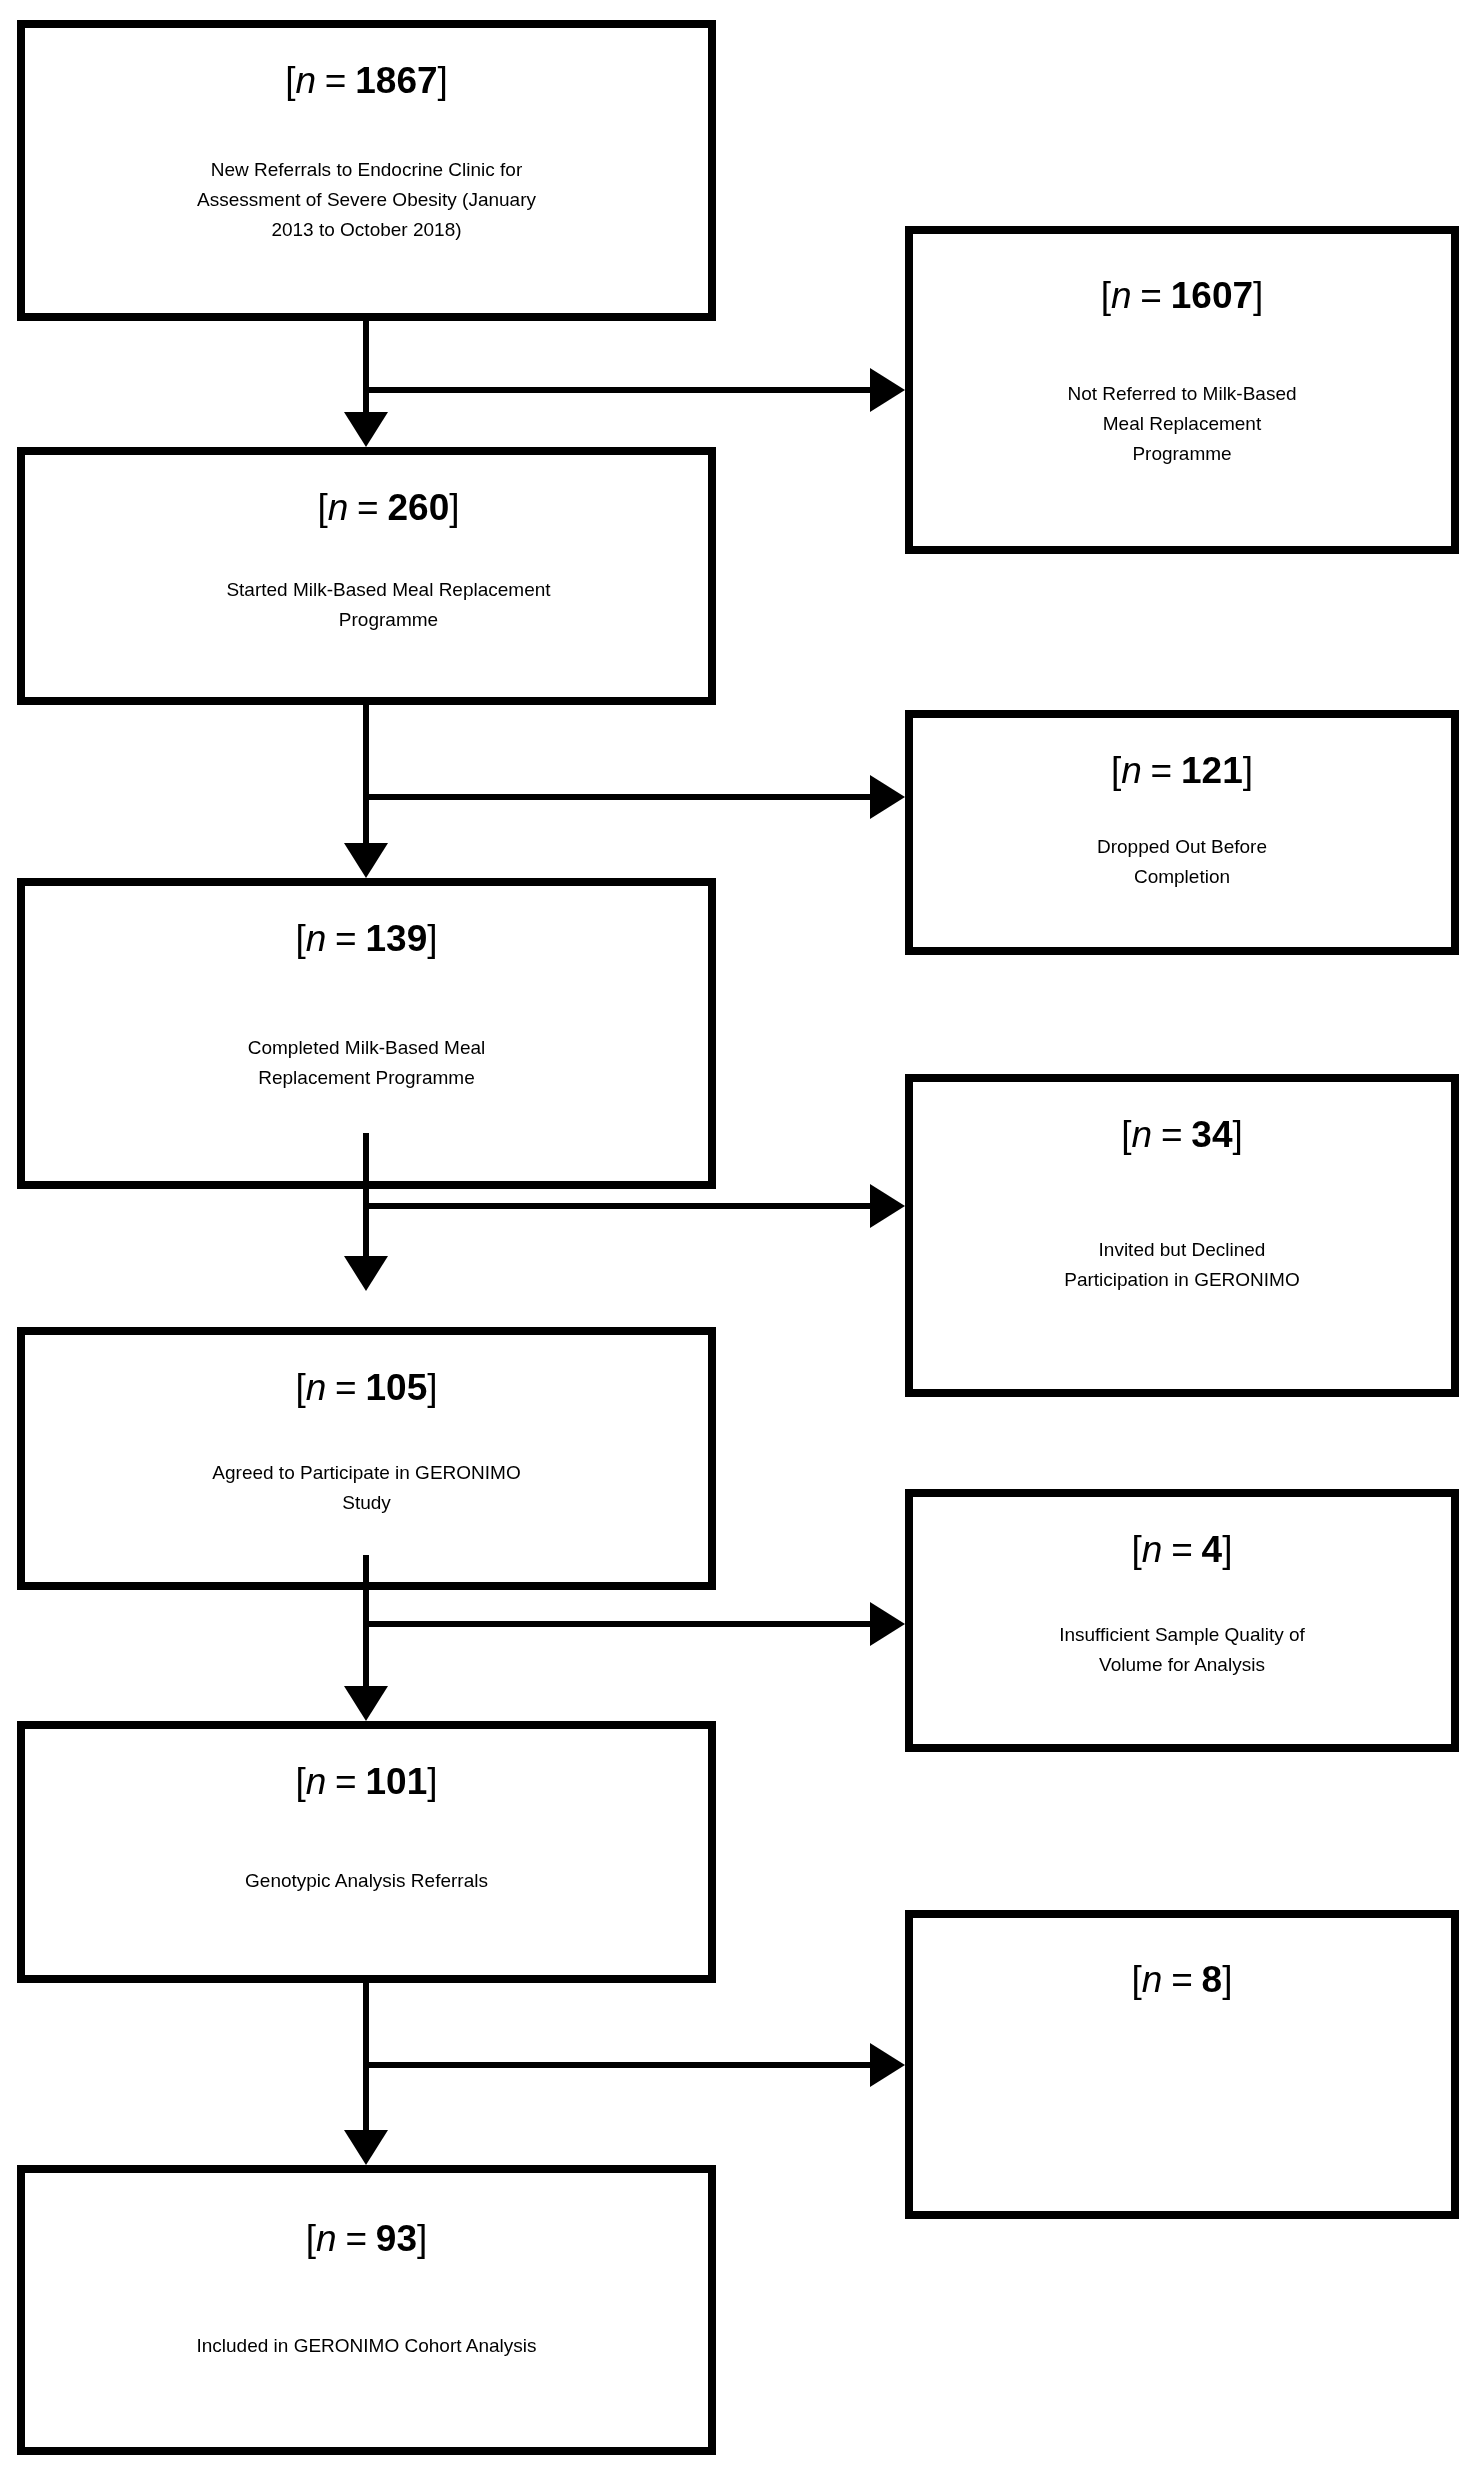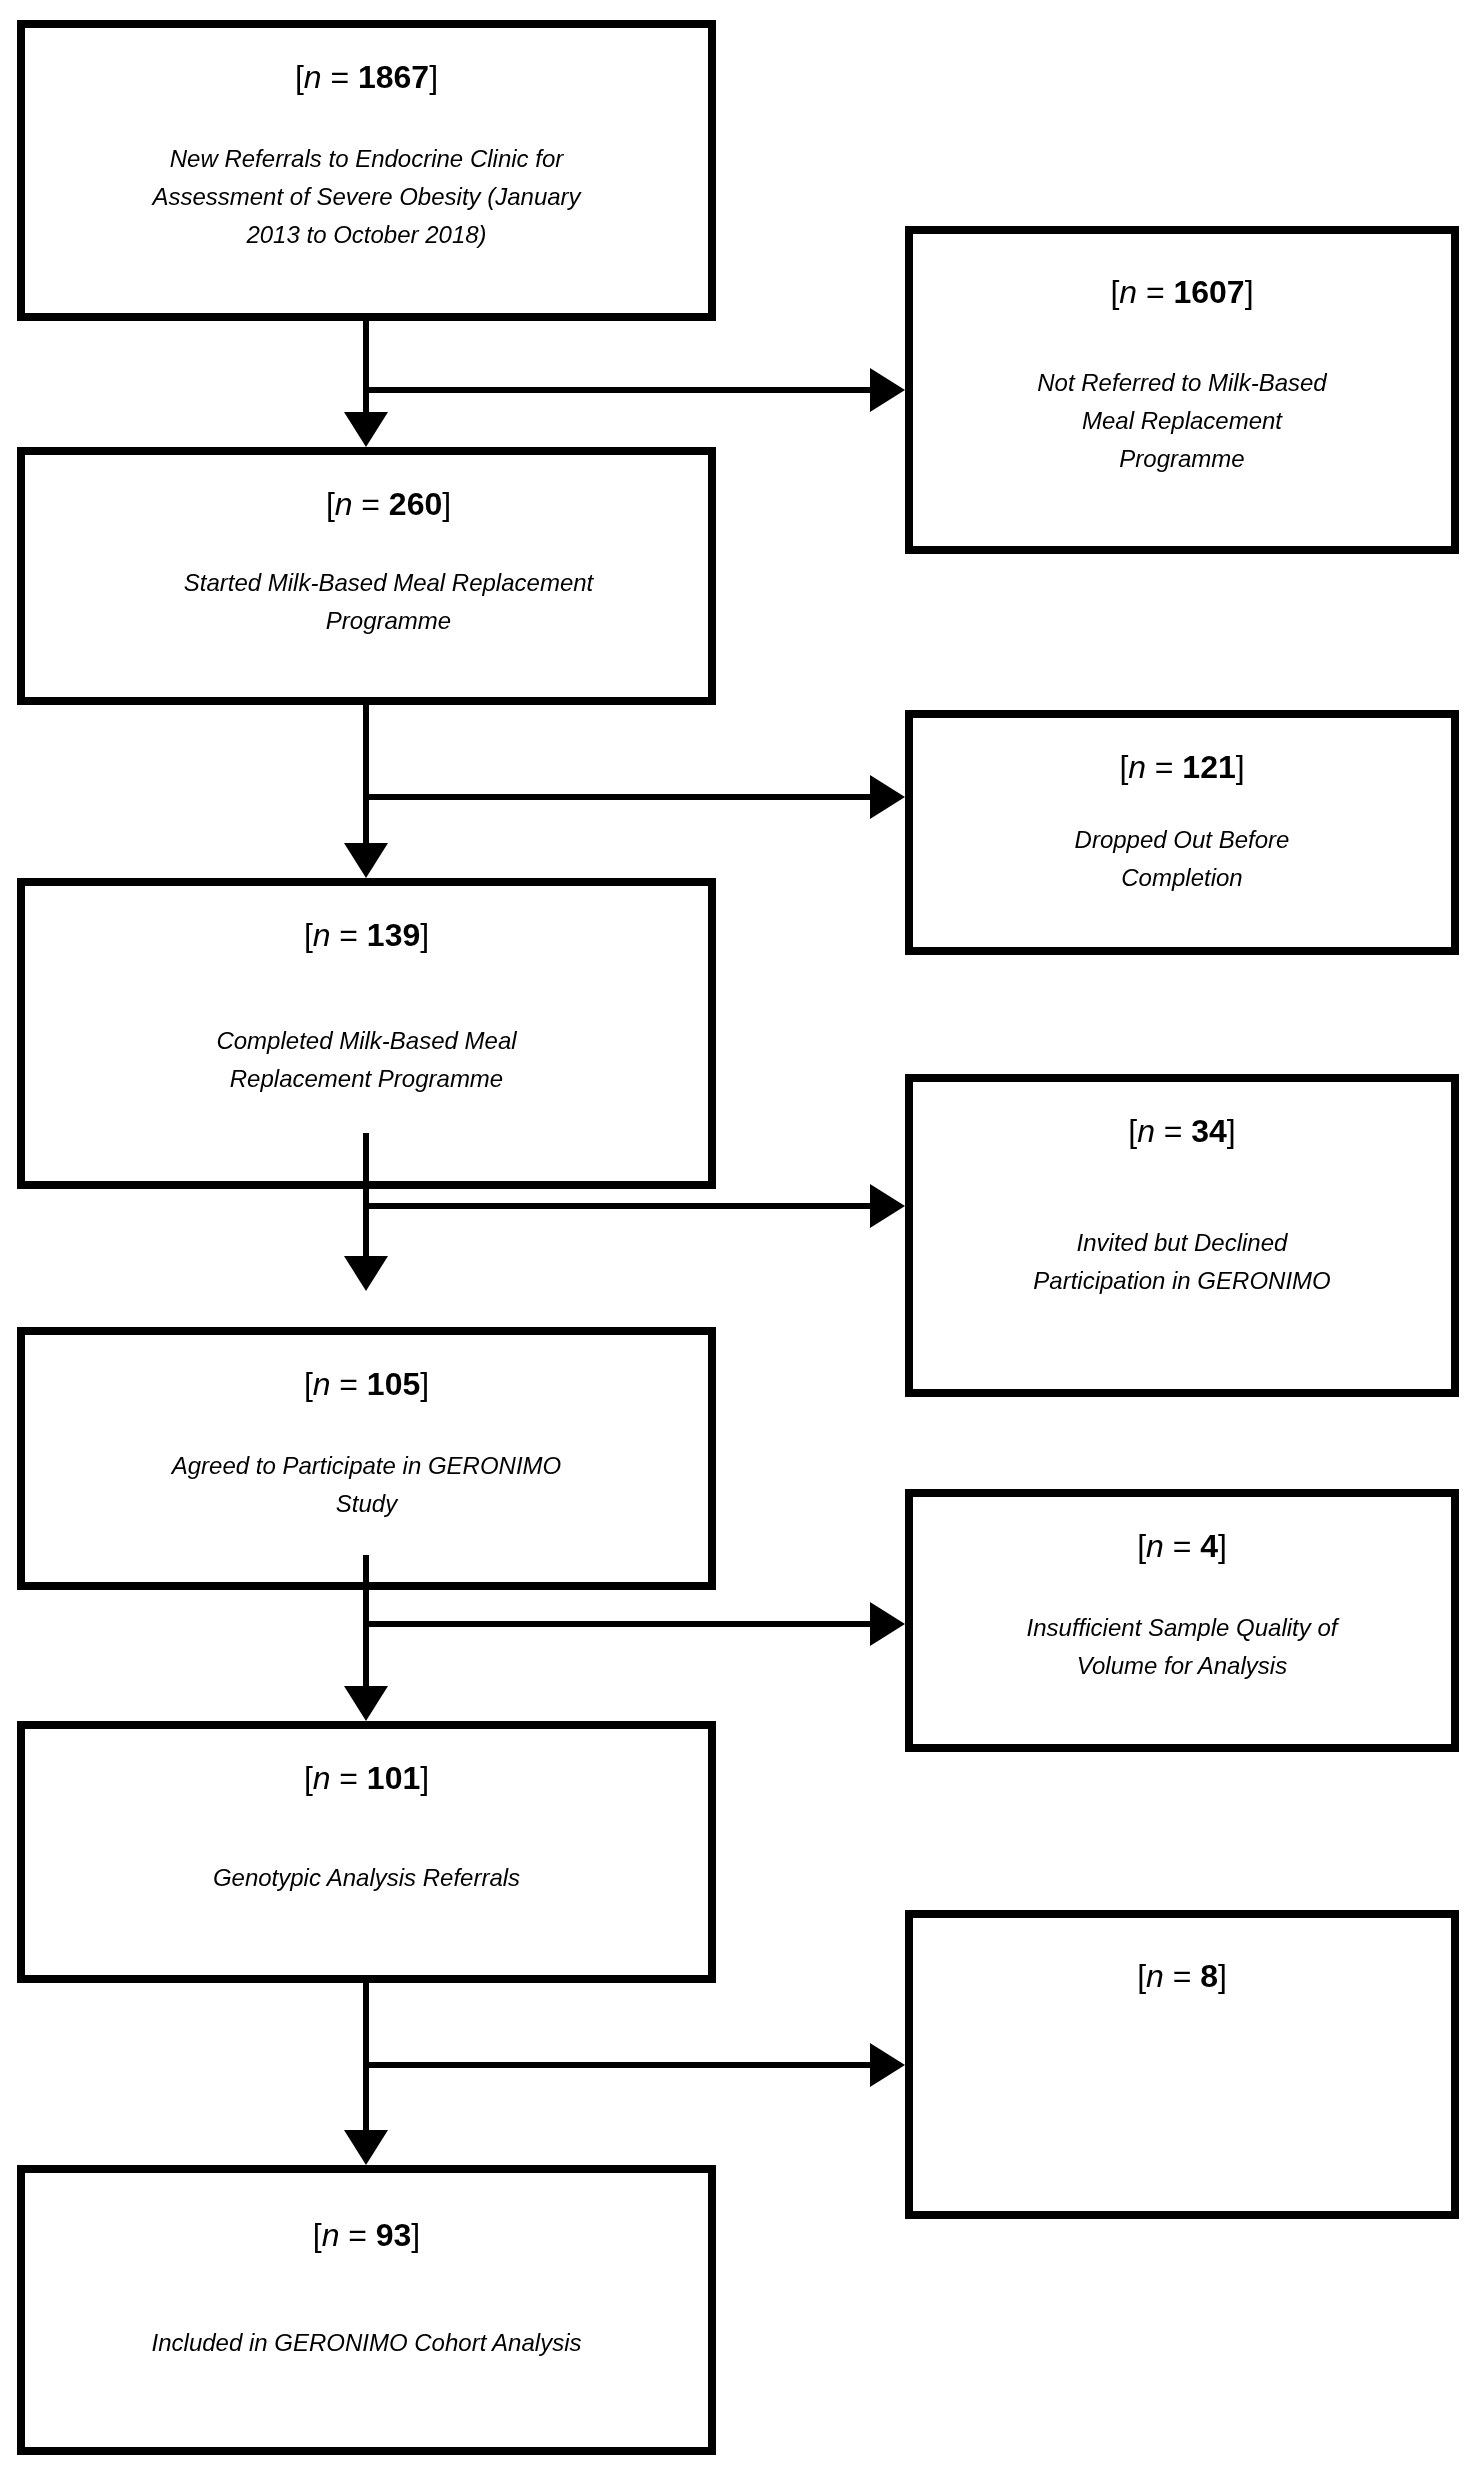--- a/index.html
+++ b/index.html
@@ -24,38 +24,37 @@
     display: flex;
     flex-direction: column;
     align-items: center;
     text-align: center;
   }
   .main-col { left: 17px;  width: 699px; }
   .side-col { left: 905px; width: 554px; }
 
   .nline {
     margin-top: 28px;
-    font-size: 32px;
+    font-size: 37px;
     line-height: 1.35;
     white-space: nowrap;
   }
   .nvar { font-style: italic; }
   .eq   { margin: 0 8.8px; }
   .nval { font-weight: 700; }
 
   .label {
     flex: 1;
     display: flex;
     align-items: center;
     justify-content: center;
-    font-size: 24px;
+    font-size: 19px;
     line-height: 1.58;
     white-space: pre-line;
     padding: 0 13.5px 19px 13.5px;
-    font-style: italic;
   }
 
   .line { position: absolute; background: #000000; }
 
   .arrow-down {
     position: absolute;
     width: 0; height: 0;
     border-left: 22px solid transparent;
     border-right: 22px solid transparent;
     border-top: 35px solid #000000;

